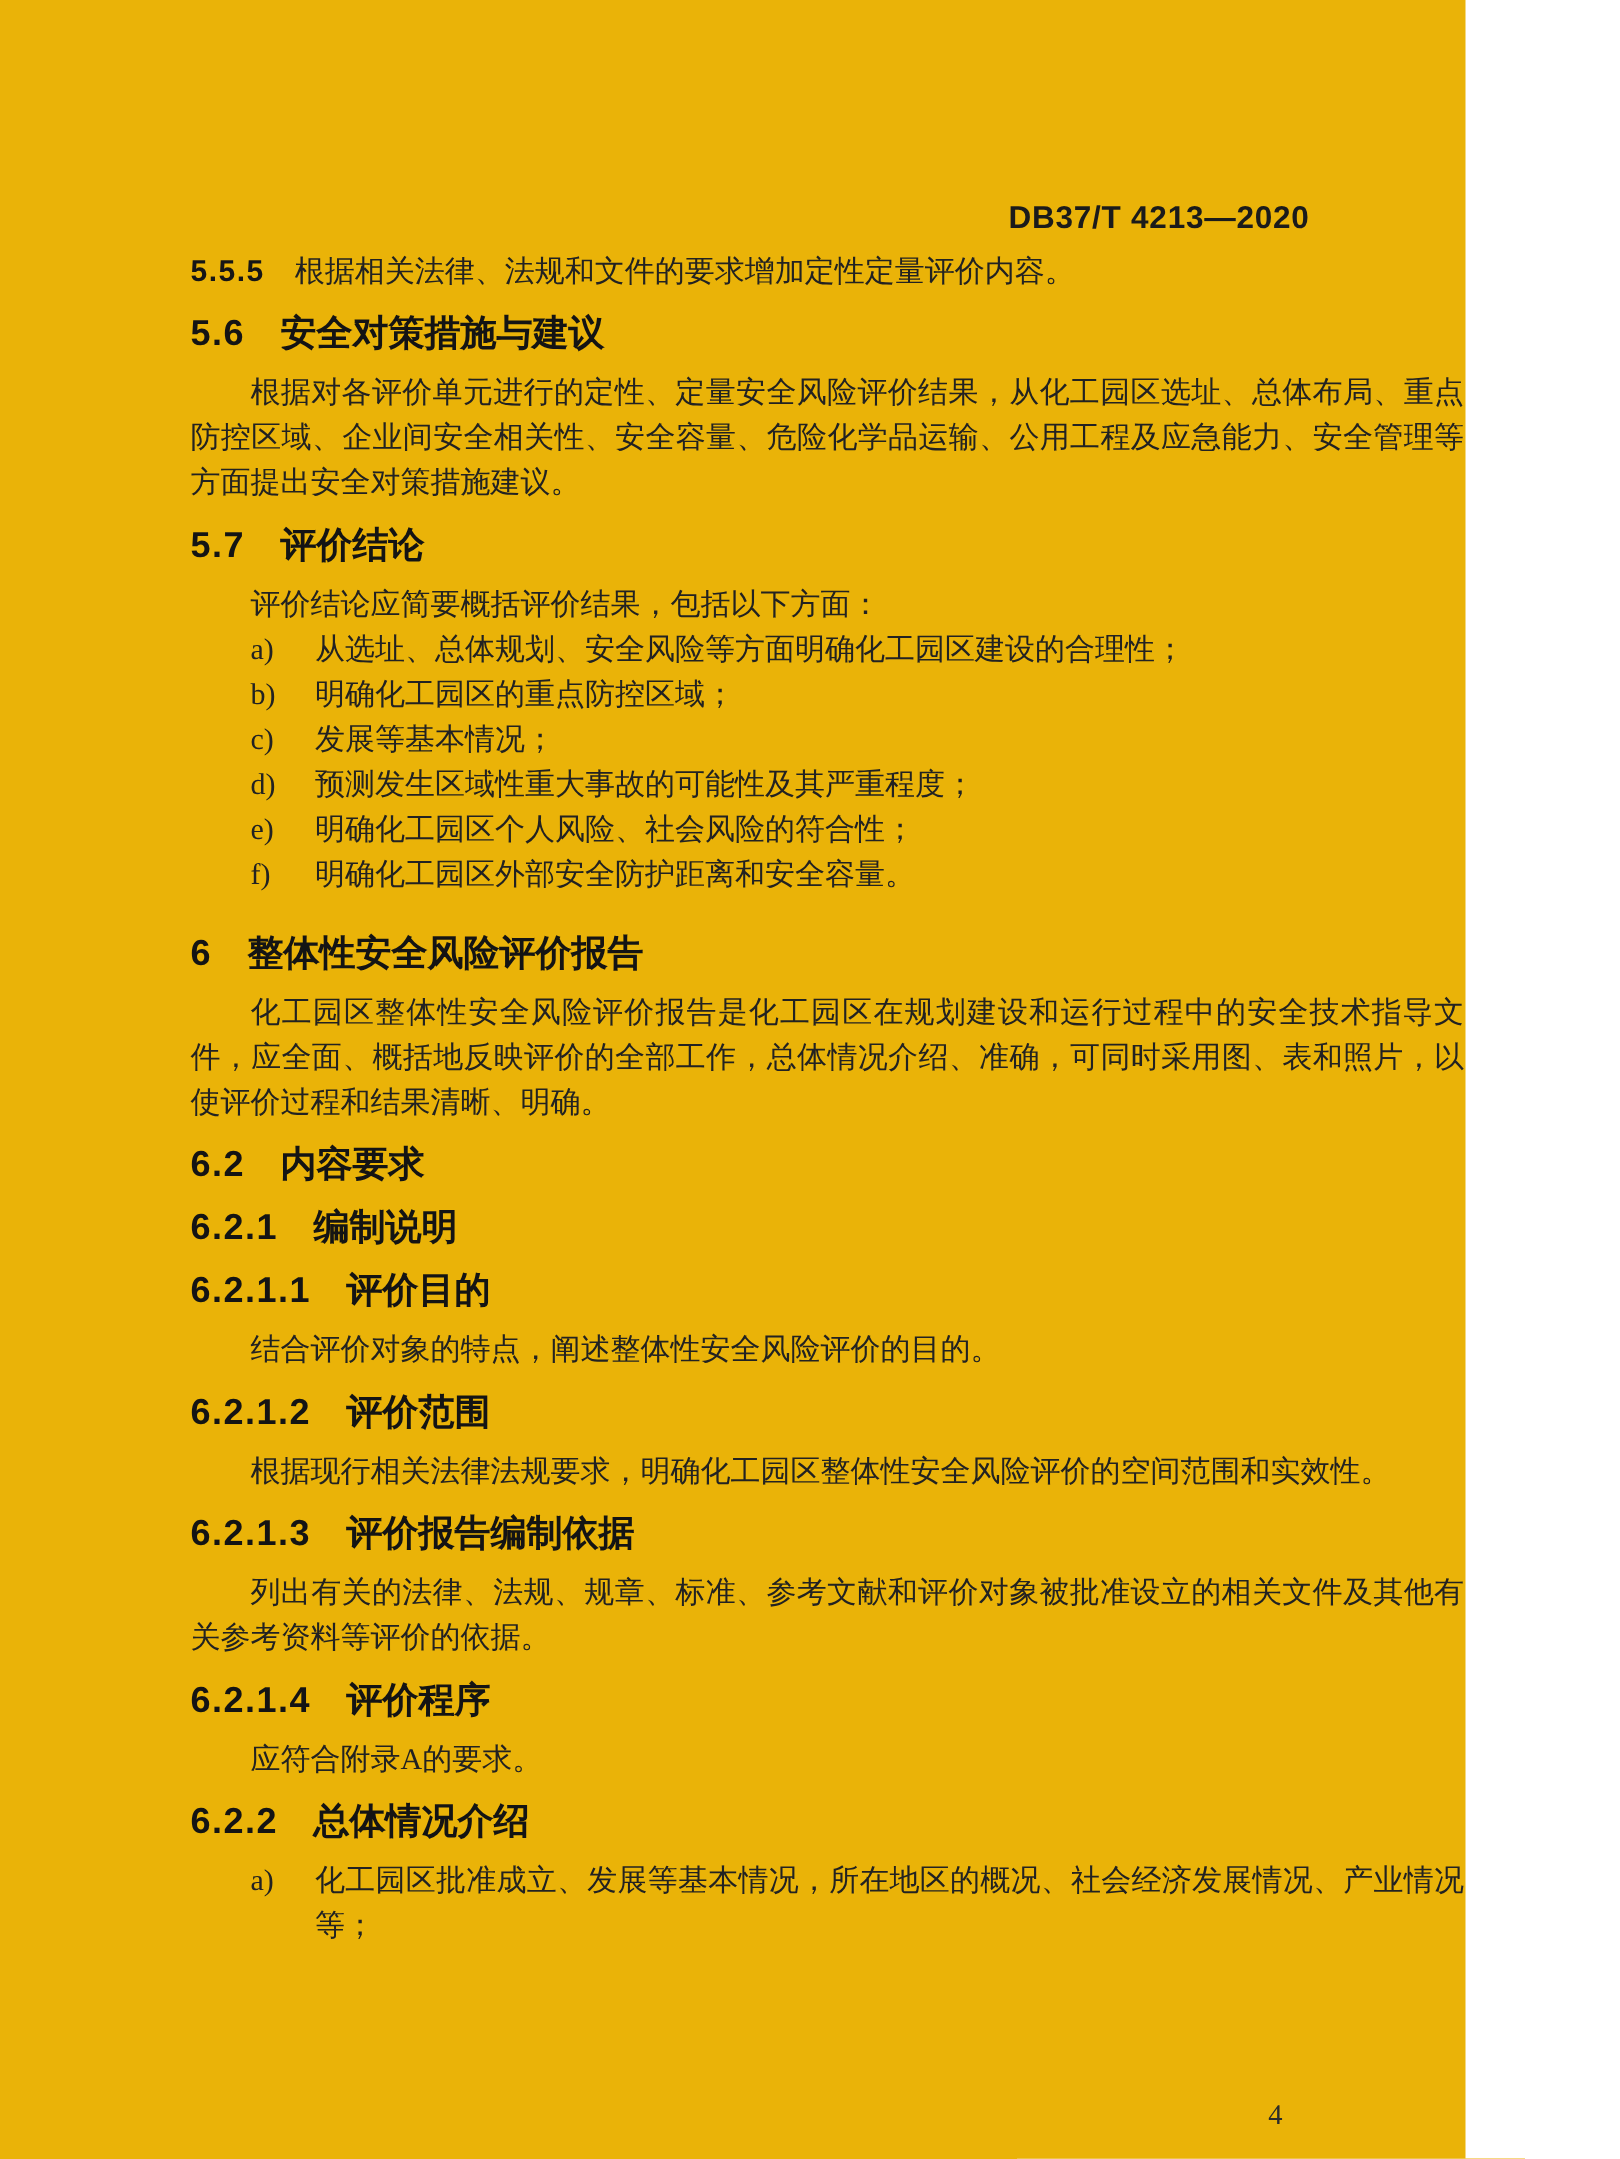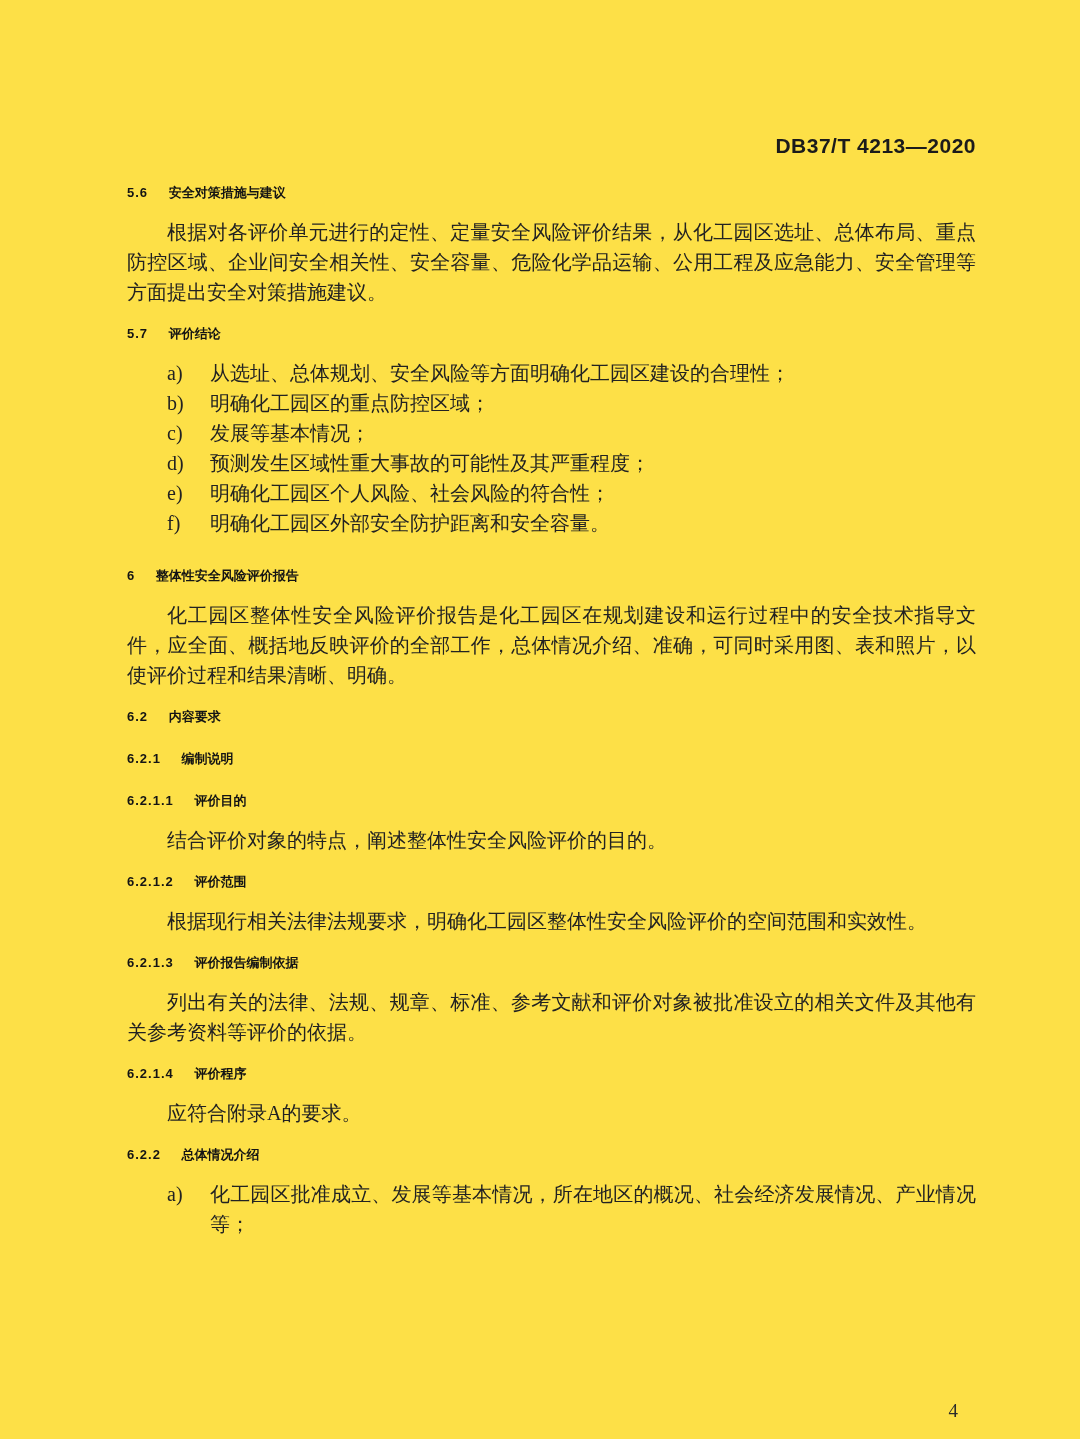--- a/index.html
+++ b/index.html
@@ -3,42 +3,42 @@
 <meta charset="utf-8">
 <style>
   * { box-sizing: border-box; }
   html, body { margin: 0; padding: 0; }
   body {
     width: 1080px; height: 1439px;
     background: #ffffff;
     font-family: "Liberation Serif", "DejaVu Serif", serif;
     color: #222222;
   }
-  .page { position: relative; width: 1080px; height: 1439px; overflow: hidden; background: #fde047; }
+  .page { position: relative; width: 977px; height: 1439px; overflow: hidden; background: #eab308; }
 
   .doc-header {
     position: absolute; top: 134px; right: 104px;
     font-family: "Liberation Sans", "DejaVu Sans", sans-serif;
     font-weight: 700; font-size: 21px; letter-spacing: 0.5px; color: #1b1b1b;
   }
 
   .content {
     position: absolute; top: 166px; left: 127px; width: 849px;
     font-size: 20px; line-height: 30px;
   }
 
   .clause { margin: 0; }
   .clause .num {
     font-family: "Liberation Sans", "DejaVu Sans", sans-serif;
     font-weight: 700; margin-right: 15px; letter-spacing: 1px; color: #161616;
   }
 
   .h {
     font-family: "Liberation Sans", "DejaVu Sans", sans-serif;
-    font-weight: 700; font-size: 13px; line-height: 30px;
+    font-weight: 700; font-size: 24px; line-height: 30px;
     margin: 12px 0 9px; color: #141414;
   }
   .h .num { margin-right: 17px; letter-spacing: 1px; }
   .h-chapter { margin-top: 23px; }
 
   .para { margin: 0; text-indent: 2em; text-align: justify; }
 
   .list { margin: 0 0 0 40px; }
   .li { display: flex; }
   .li .label { width: 43px; flex: 0 0 43px; }
@@ -52,31 +52,36 @@
 </style>
 </head>
 <body>
 
 <div class="page">
 
   <div class="doc-header">DB37/T 4213—2020</div>
 
   <div class="content">
 
+    <p class="clause">
+      <span class="num">5.5.5</span>
+      <span class="ctext">根据相关法律、法规和文件的要求增加定性定量评价内容。</span>
+    </p>
 
     <div class="h">
       <span class="num">5.6</span>
       <span>安全对策措施与建议</span>
     </div>
     <p class="para">根据对各评价单元进行的定性、定量安全风险评价结果，从化工园区选址、总体布局、重点防控区域、企业间安全相关性、安全容量、危险化学品运输、公用工程及应急能力、安全管理等方面提出安全对策措施建议。</p>
 
     <div class="h">
       <span class="num">5.7</span>
       <span>评价结论</span>
     </div>
+    <p class="para">评价结论应简要概括评价结果，包括以下方面：</p>
     <div class="list">
       <div class="li">
         <span class="label">a)</span>
         <span class="text">从选址、总体规划、安全风险等方面明确化工园区建设的合理性；</span>
       </div>
       <div class="li">
         <span class="label">b)</span>
         <span class="text">明确化工园区的重点防控区域；</span>
       </div>
       <div class="li">

